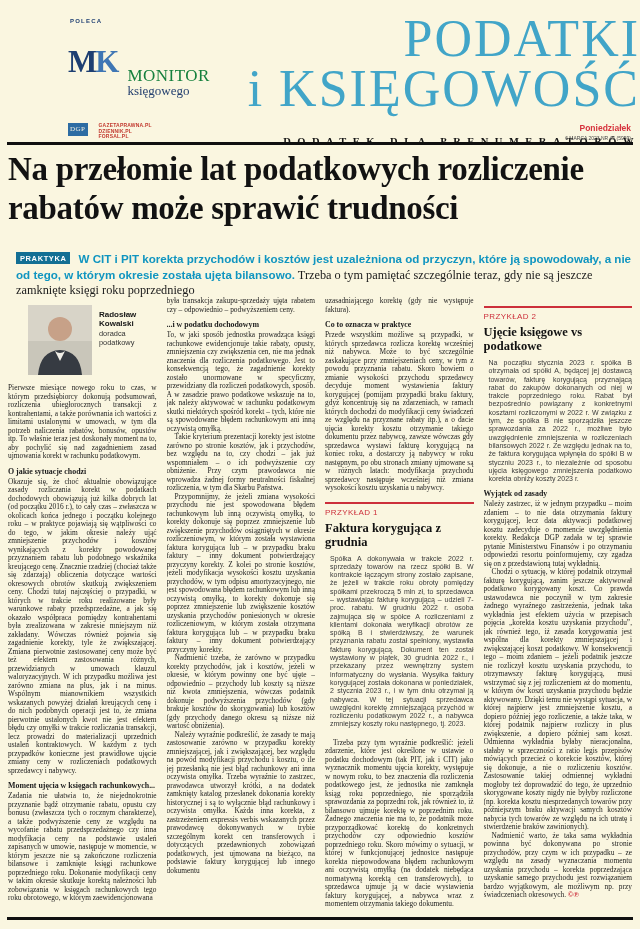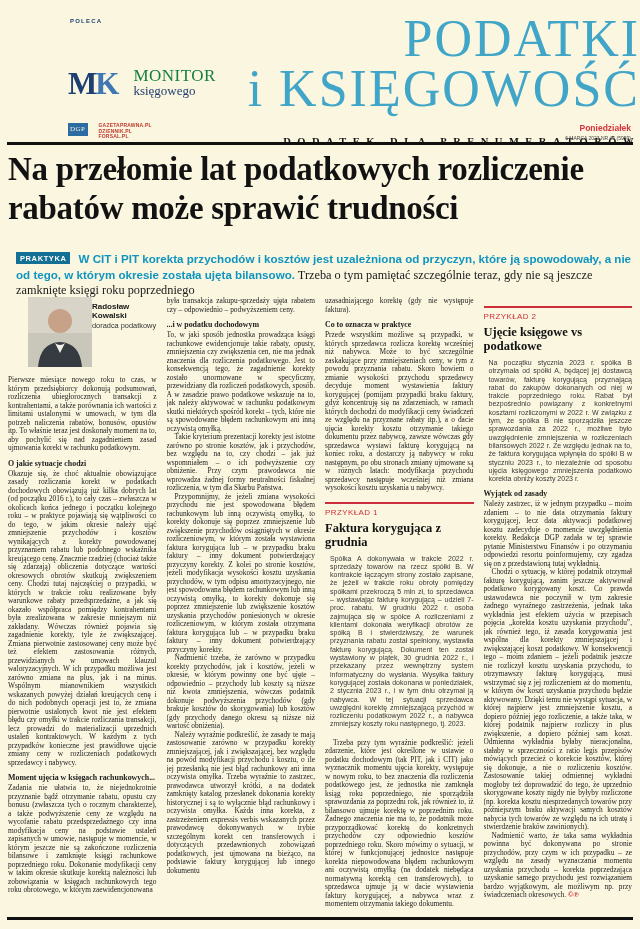--- a/index.html
+++ b/index.html
@@ -3,21 +3,21 @@
 <meta charset="utf-8">
 <style>
   html,body{margin:0;padding:0;}
   body{width:640px;height:929px;overflow:hidden;background:#faf6e0;}
   .page{position:relative;width:640px;height:929px;background:#faf6e0;font-family:"Liberation Serif",serif;}
 
   
   .masthead{position:absolute;top:0;left:0;right:0;height:142px;}
   .brand{position:absolute;left:68px;top:18px;}
   .poleca{font-family:"Liberation Sans",sans-serif;font-weight:bold;font-size:6px;color:#1e3f72;letter-spacing:1.2px;margin:0 0 1px 2px;}
-  .brand-row{display:flex;align-items:flex-end;gap:16px;}
+  .brand-row{display:flex;align-items:center;gap:10px;}
   .mk{font-weight:bold;font-size:31px;line-height:27px;color:#1e3f72;letter-spacing:-2px;}
   .mk-k{color:#3f76b4;}
   .monitor-text{display:block;padding-top:2px;}
   .monitor{display:block;font-size:17px;line-height:16px;color:#15803d;letter-spacing:.5px;margin-top:41px;}
   .ksiegowego{display:block;font-size:13px;line-height:13px;color:#24406f;}
   .title-block{position:absolute;left:13px;right:0;top:14px;text-align:right;color:#41a5c8;}
   .t1,.t2{font-size:52px;line-height:50px;letter-spacing:2px;}
   .t-sub{margin-top:22px;color:#151515;font-weight:bold;font-size:10.5px;letter-spacing:6.5px;}
   .dgp{position:absolute;left:68px;top:123px;display:flex;gap:11px;align-items:flex-start;}
   .dgp-box{background:#2d6ca3;color:#f2f0e2;font-family:"Liberation Serif",serif;font-size:7px;line-height:7px;padding:3px 2px;letter-spacing:.5px;}
@@ -43,21 +43,21 @@
   .blk{margin:0;}
   .blk-p + .blk-p{text-indent:8px;}
   .blk-exbody + .blk-p{text-indent:8px;margin-top:10px;}
   .blk-h{font-weight:bold;font-size:7.9px;line-height:9px;margin:6px 0 2px;text-align:left;}
   .blk-exlabel{border-top:2px solid #cc2f3b;color:#cc2f3b;font-family:"Liberation Sans",sans-serif;font-weight:normal;font-size:8px;line-height:9px;padding-top:4px;margin-top:9px;letter-spacing:.4px;text-align:left;}
   .blk-extitle{font-weight:bold;font-size:12.5px;line-height:14px;margin:4px 0 6px;color:#111;text-align:left;}
   .blk-exbody{font-family:"Liberation Sans",sans-serif;font-size:7px;line-height:8.3px;color:#3a3a3a;padding-left:5px;margin-bottom:2px;}
   .endmark{color:#cc2f3b;font-weight:bold;}
 
   
-  .author{display:flex;margin:0 0 9px;padding-left:20px;}
+  .author{display:flex;gap:7px;margin:8px 0 9px;padding-left:20px;}
   .photo{width:64px;height:70px;flex:0 0 64px;background:#d6d3c9;overflow:hidden;}
   .author-meta{padding-top:6px;}
   .author-name{font-family:"Liberation Sans",sans-serif;font-weight:bold;font-size:8px;color:#161616;}
   .author-role{font-family:"Liberation Sans",sans-serif;font-size:7.4px;color:#333;margin-top:2px;}
 </style>
 </head>
 <body>
 
 <div class="page">
 

